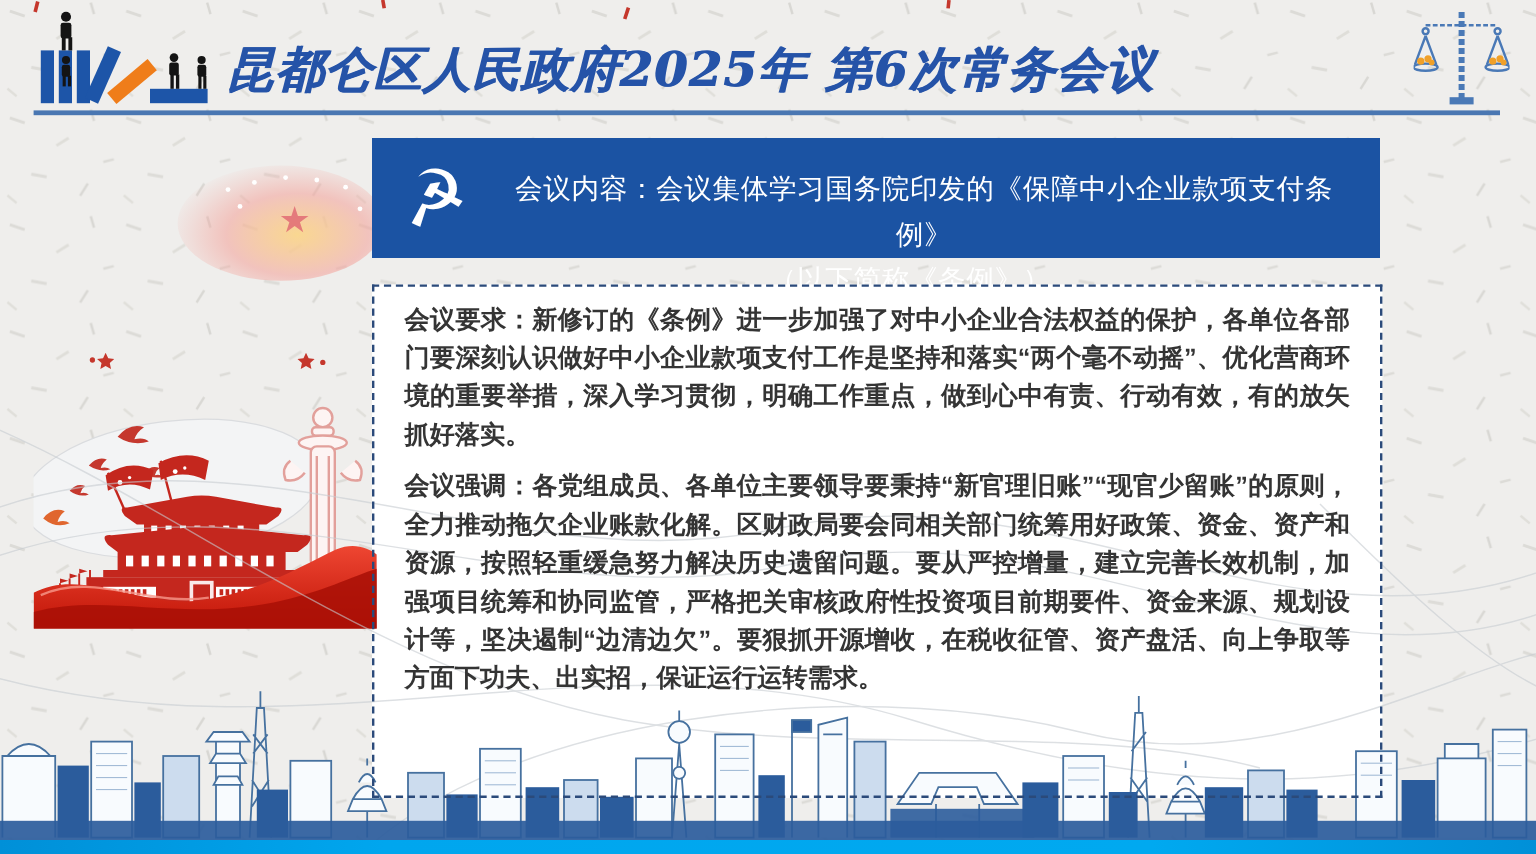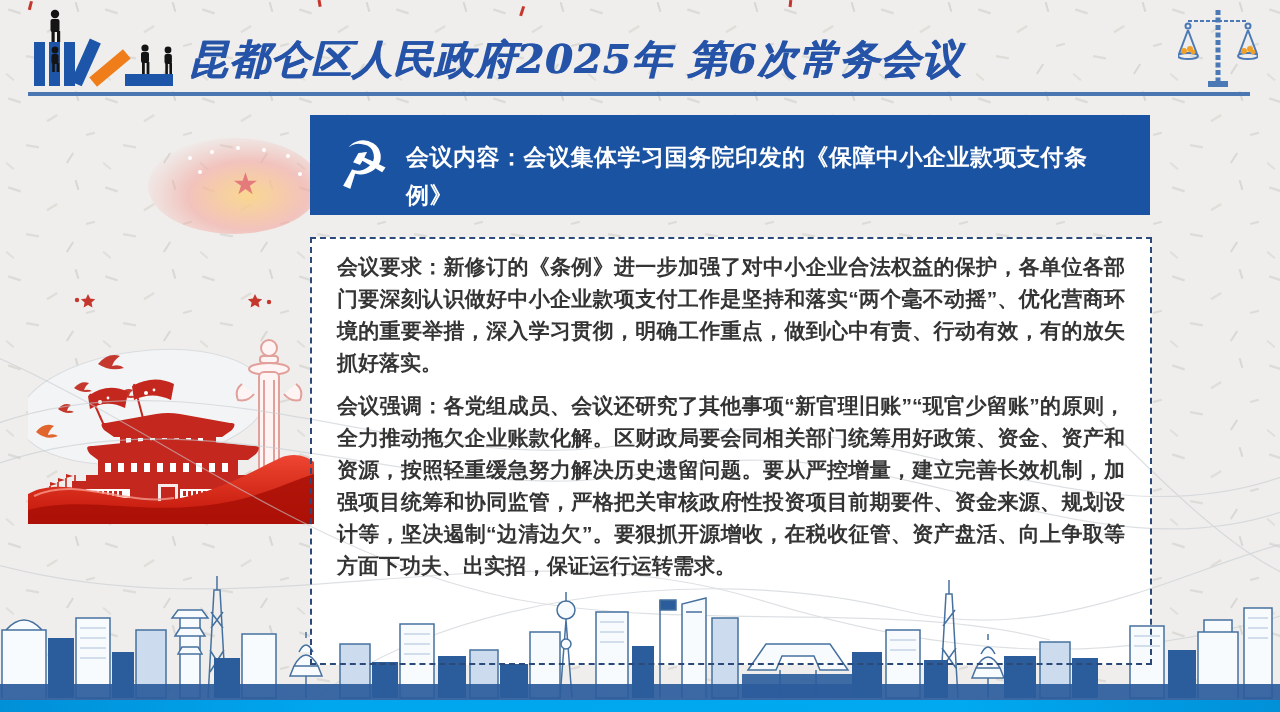--- a/index.html
+++ b/index.html
@@ -54,21 +54,21 @@
     background:#1b53a3;z-index:4;color:#fff;
   }
   .banner .emblem{
     position:absolute;left:24px;top:14px;
     font-size:62px;line-height:72px;color:#fff;
     transform:rotate(-12deg);
     font-family:"DejaVu Sans",sans-serif;
   }
   .banner .btxt{
     position:absolute;left:96px;top:23px;right:16px;
-    font-size:23px;line-height:38px;font-weight:bold;letter-spacing:.5px;
+    font-size:23px;line-height:38px;font-weight:normal;letter-spacing:.5px;text-align:center;
   }
 
   
   .content-bg{
     left:310px;top:237px;width:842px;height:428px;
     background:#ffffff;z-index:2;
   }
   .content-border{
     left:310px;top:237px;width:842px;height:428px;
     border:2px dashed #2b4a7a;box-sizing:border-box;
@@ -177,20 +177,21 @@
 
   <div class="abs star-glow">
     <span class="star">★</span>
     <span class="dots"></span>
   </div>
 
   <div class="abs banner">
     <span class="emblem">☭</span>
     <div class="btxt">
       <div>会议内容：会议集体学习国务院印发的《保障中小企业款项支付条例》</div>
+      <div>（以下简称《条例》）。</div>
     </div>
   </div>
 
   <div class="abs content-bg"></div>
 
   <svg class="abs tiananmen" width="286" height="252" viewBox="0 0 286 252">
     <ellipse cx="115" cy="135" rx="125" ry="56" fill="#f3f4f5" stroke="#dadcdf" transform="rotate(-7 115 135)"></ellipse>
 
     <g fill="#c5372c">
       <circle cx="49" cy="28" r="2.2"></circle>
@@ -371,18 +372,18 @@
       <rect x="1072" y="86" width="26" height="40"></rect>
       <rect x="1168" y="78" width="28" height="48"></rect>
       <rect x="0" y="112" width="1280" height="16" opacity=".92"></rect>
     </g>
   </svg>
 
   <div class="abs content-border"></div>
 
   <div class="abs content-text">
     <p>会议要求：新修订的《条例》进一步加强了对中小企业合法权益的保护，各单位各部门要深刻认识做好中小企业款项支付工作是坚持和落实“两个毫不动摇”、优化营商环境的重要举措，深入学习贯彻，明确工作重点，做到心中有责、行动有效，有的放矢抓好落实。</p>
-    <p>会议强调：各党组成员、会议还研究了其他事项“新官理旧账”“现官少留账”的原则，全力推动拖欠企业账款化解。区财政局要会同相关部门统筹用好政策、资金、资产和资源，按照轻重缓急努力解决历史遗留问题。要从严控增量，建立完善长效机制，加强项目统筹和协同监管，严格把关审核政府性投资项目前期要件、资金来源、规划设计等，坚决遏制“边清边欠”。要狠抓开源增收，在税收征管、资产盘活、向上争取等方面下功夫、出实招，保证运行运转需求。</p>
+    <p>会议强调：各党组成员、各单位主要领导要秉持“新官理旧账”“现官少留账”的原则，全力推动拖欠企业账款化解。区财政局要会同相关部门统筹用好政策、资金、资产和资源，按照轻重缓急努力解决历史遗留问题。要从严控增量，建立完善长效机制，加强项目统筹和协同监管，严格把关审核政府性投资项目前期要件、资金来源、规划设计等，坚决遏制“边清边欠”。要狠抓开源增收，在税收征管、资产盘活、向上争取等方面下功夫、出实招，保证运行运转需求。</p>
   </div>
 
   <div class="abs bottom-bar"></div>
 
 </div>
 
 </body></html>

